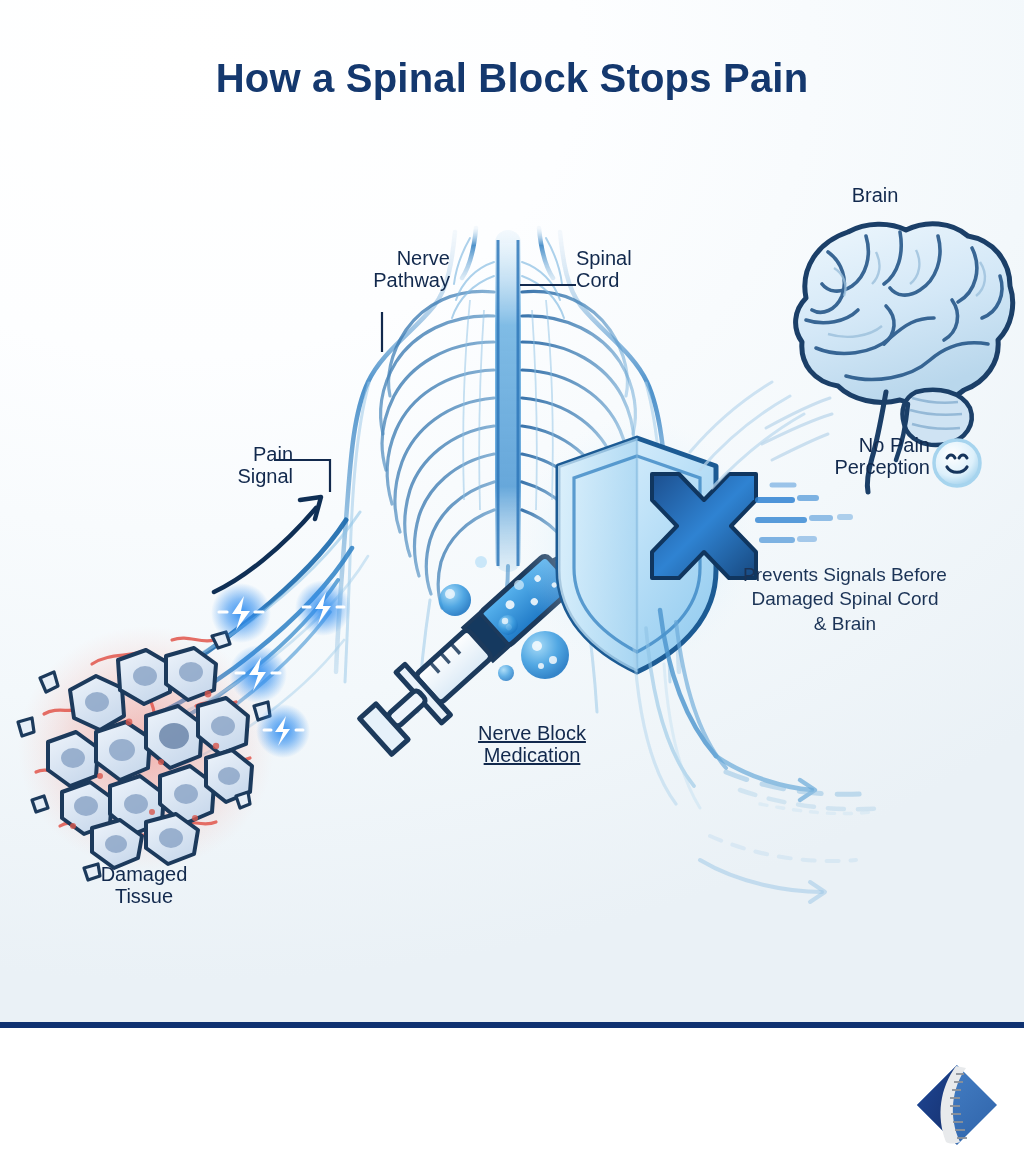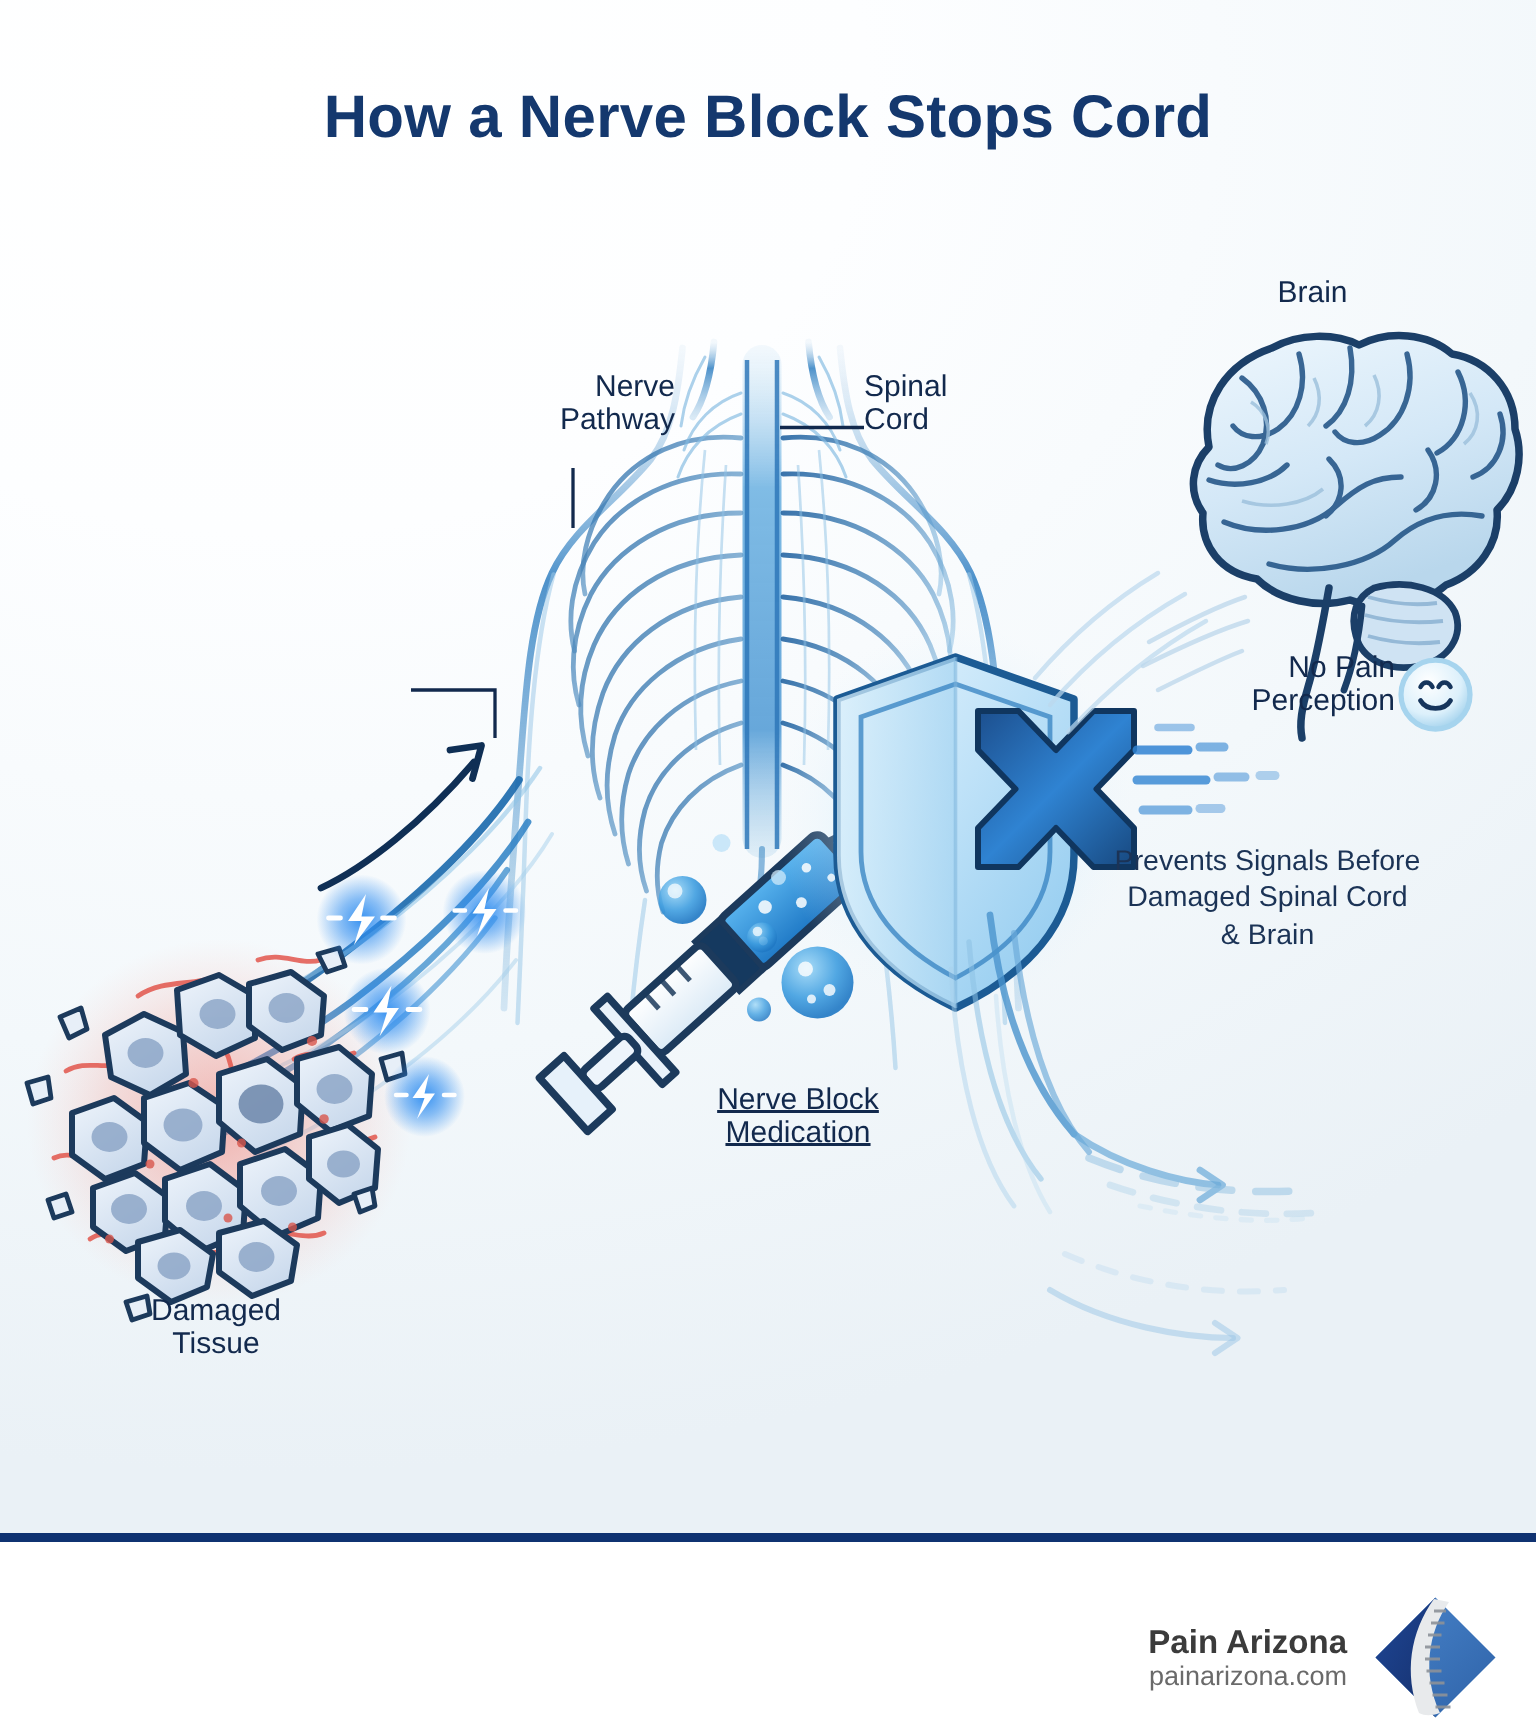--- a/index.html
+++ b/index.html
@@ -464,47 +464,45 @@
       </g>
     </svg>
 
     <svg width="54" height="54" style="left:930px;top:436px;">
       <circle cx="27" cy="27" r="23" fill="url(#gSmiley)" stroke="#a6d4ee" stroke-width="3.5"></circle>
       <path d="M17 22 C19 18 23 18 25 22" fill="none" stroke="#16355c" stroke-width="3" stroke-linecap="round"></path>
       <path d="M29 22 C31 18 35 18 37 22" fill="none" stroke="#16355c" stroke-width="3" stroke-linecap="round"></path>
       <path d="M17 31 C21 38 33 38 37 31" fill="none" stroke="#16355c" stroke-width="3.2" stroke-linecap="round"></path>
     </svg>
 
-    <div class="title">How a Nerve Block Stops Cord</div>
+    <div class="title">How a Spinal Block Stops Pain</div>
 
     <div class="lbl lbl-lg c" id="lbl-brain">Brain</div>
     <div class="lbl lbl-lg r" id="lbl-nerve-pathway" style="white-space:pre-line;">Nerve
 Pathway</div>
     <div class="lbl lbl-lg" id="lbl-spinal-cord" style="white-space:pre-line;">Spinal
 Cord</div>
+    <div class="lbl lbl-lg r" id="lbl-pain-signal" style="white-space:pre-line;">Pain
+Signal</div>
     <div class="lbl lbl-lg r" id="lbl-no-pain" style="white-space:pre-line;">No Pain
 Perception</div>
     <div class="lbl lbl-lg c" id="lbl-damaged" style="white-space:pre-line;">Damaged
 Tissue</div>
     <div class="lbl lbl-lg c" id="lbl-medication" style="white-space:pre-line;text-decoration:underline;">Nerve Block
 Medication</div>
 
     <div id="signal-block">
       <div class="sub">Prevents Signals Before</div>
       <div class="sub" style="margin-top:0;">Damaged Spinal Cord</div>
       <div class="sub" style="margin-top:0;">&amp; Brain</div>
     </div>
   </div>
 
   <div class="footer">
     <div class="brand">
-      <div class="brand-txt">
-        <div class="brand-name">Pain Arizona</div>
-        <div class="brand-url">painarizona.com</div>
-      </div>
       <svg width="86" height="86" viewBox="0 0 86 86">
         <defs>
           <linearGradient id="gLogoL" x1="0" y1="0" x2="1" y2="1">
             <stop offset="0" stop-color="#1f4796"></stop>
             <stop offset="100%" stop-color="#152f6b"></stop>
           </linearGradient>
           <linearGradient id="gLogoR" x1="0" y1="0" x2="1" y2="1">
             <stop offset="0" stop-color="#4a86cc"></stop>
             <stop offset="100%" stop-color="#2e62a8"></stop>
           </linearGradient>

